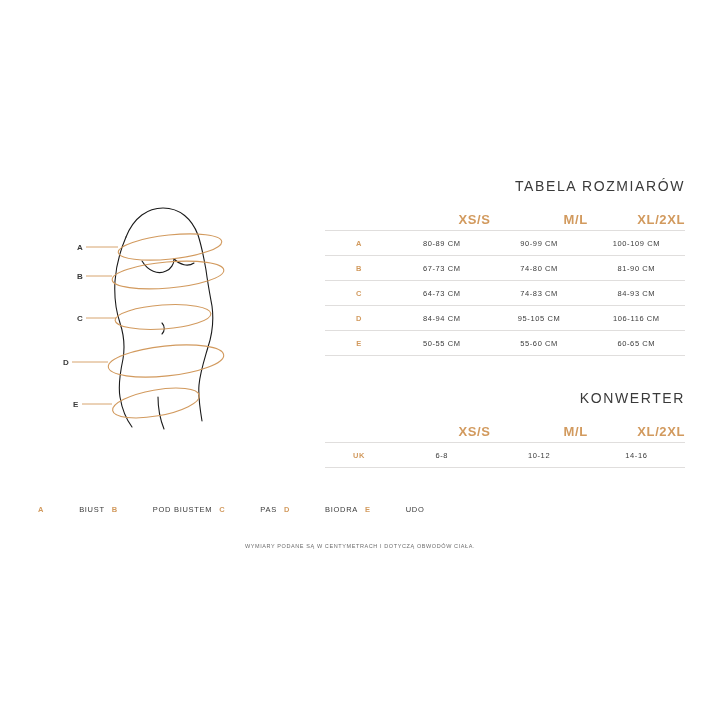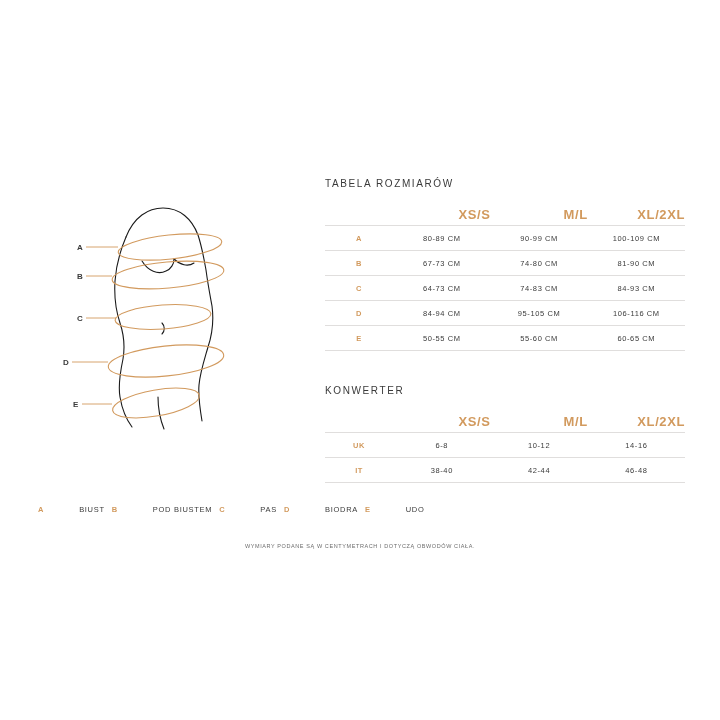--- a/index.html
+++ b/index.html
@@ -55,22 +55,22 @@
   }
 
   
   .tables {
     position: absolute;
     left: 325px;
     top: 178px;
     width: 360px;
   }
   .table-title {
-    text-align: left;
-    font-size: 10px;
+    text-align: right;
+    font-size: 14px;
     letter-spacing: 1.6px;
     color: #3a3a3a;
     margin-bottom: 14px;
   }
   table {
     width: 100%;
     border-collapse: collapse;
     font-size: 7.5px;
     letter-spacing: 0.6px;
   }
@@ -231,25 +231,19 @@
           <th class="col-x">XL/2XL</th>
         </tr>
       </thead>
       <tbody>
         <tr>
           <td class="rowhead">UK</td>
           <td>6-8</td>
           <td>10-12</td>
           <td>14-16</td>
         </tr>
-        <tr>
-          <td class="rowhead">IT</td>
-          <td>38-40</td>
-          <td>42-44</td>
-          <td>46-48</td>
-        </tr>
       </tbody>
     </table>
   </div>
 
   <div class="footnote">WYMIARY PODANE SĄ W CENTYMETRACH I DOTYCZĄ OBWODÓW CIAŁA.</div>
 
 </div>
 
 </body></html>

